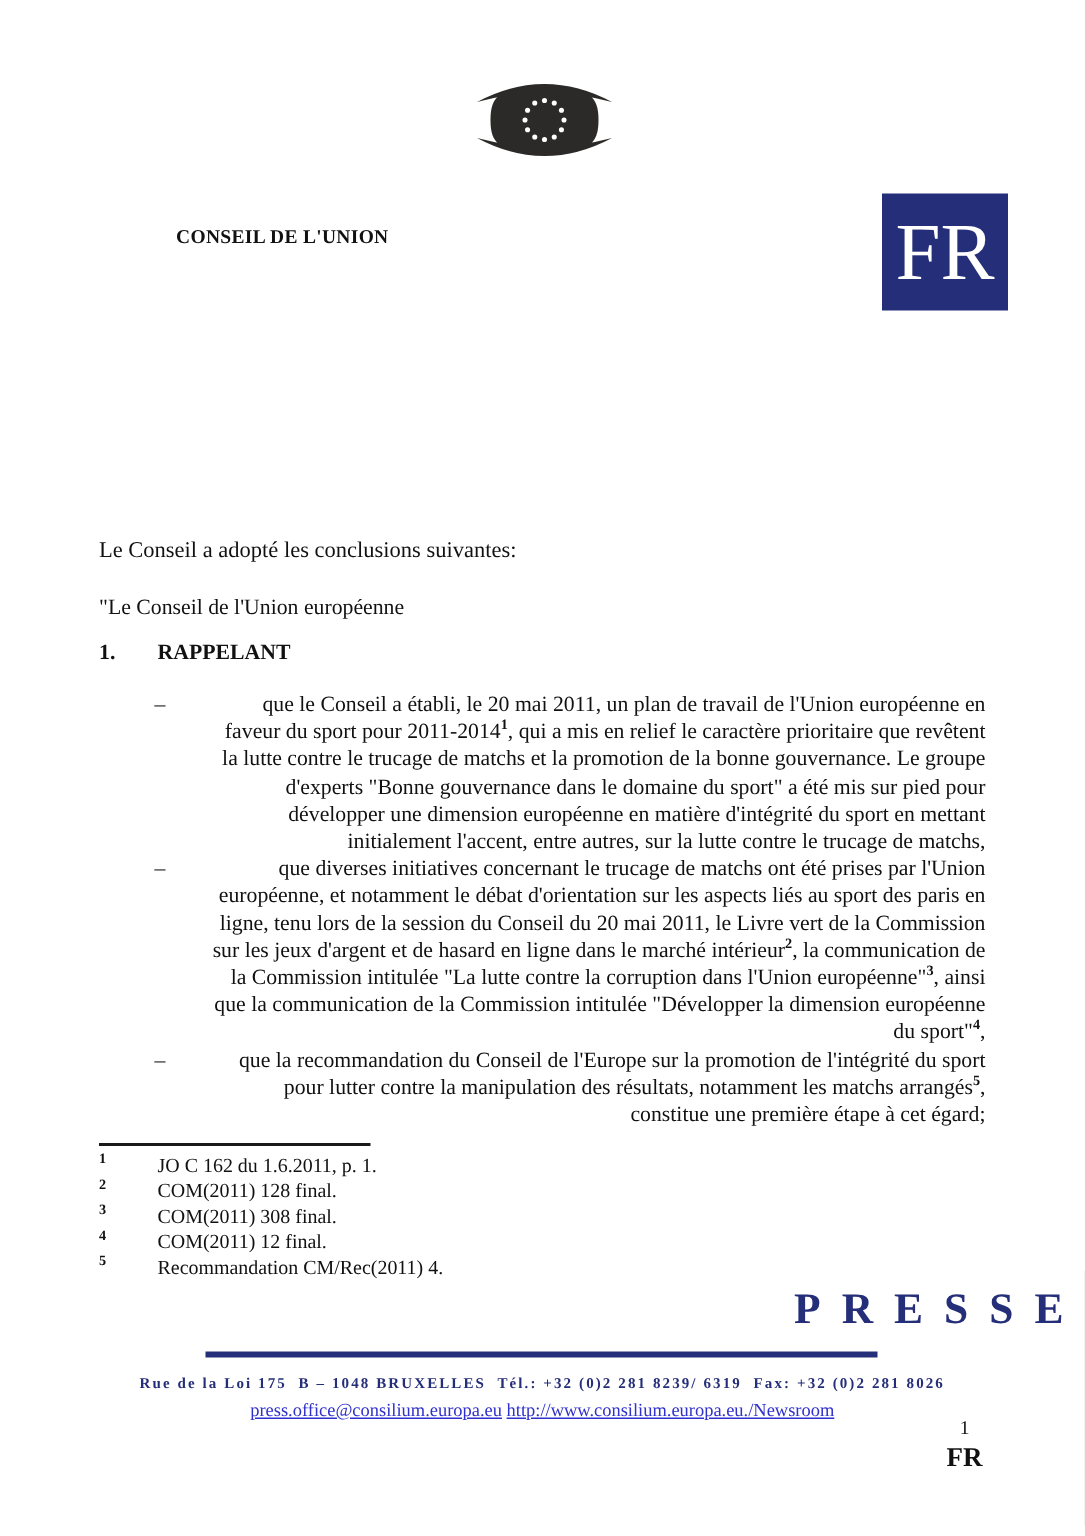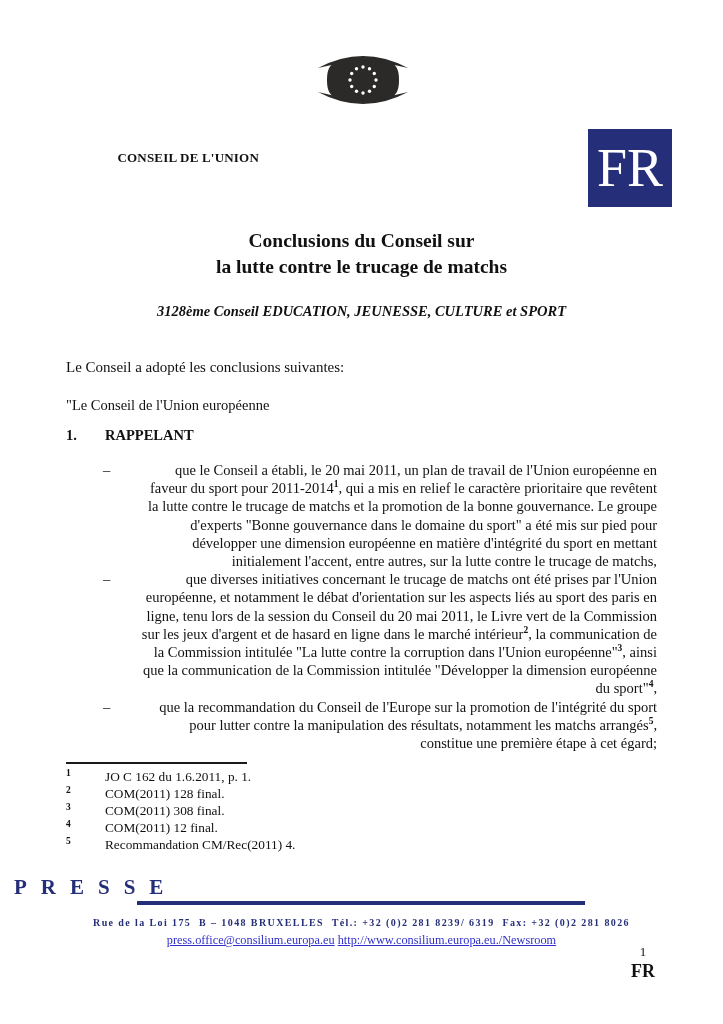--- a/index.html
+++ b/index.html
@@ -36,22 +36,22 @@
   .bullet { display:flex; }
   .bullet-marker { width:34px; flex:0 0 34px; }
   .bullet-text { flex:1; max-width:520px;text-align:right; }
   sup { font-size:9.5px; font-weight:bold; line-height:0; vertical-align:super; }
   
   .fn-rule { position:absolute; top:762px; left:66px; width:181px; border-top:2px solid #1a1a1a; }
   .footnotes { position:absolute; top:768px; left:66px; right:58px; font-size:13.3px; line-height:17px; }
   .fn-row { display:flex; }
   .fn-marker { width:39px; flex:0 0 39px; }
   
-  .press { position:absolute; top:875px; left:0; width:100%; text-align:left;
-           color:var(--navy); font-weight:bold; font-size:21px; letter-spacing:14px; padding-left:14px; }
+  .press { position:absolute; top:857px; left:0; width:100%; text-align:right;
+           color:var(--navy); font-weight:bold; font-size:29px; letter-spacing:14px; padding-left:14px; }
   .press-rule { position:absolute; top:901px; left:137px; width:448px; height:4px; background:var(--navy); }
   .address { position:absolute; top:917px; left:0; width:100%; text-align:center;
              color:var(--navy); font-weight:bold; font-size:10px; letter-spacing:1.4px; white-space:pre-wrap; }
   .links { position:absolute; top:933px; left:0; width:100%; text-align:center; font-size:12.3px; }
   .links a { color:var(--link_blue); text-decoration:underline; cursor:pointer; }
   .links a + a { }
   .page-meta { position:absolute; left:618px; top:944px; width:50px; text-align:center; }
   .page-num { font-size:13px; }
   .page-lang { font-size:18px; font-weight:bold; margin-top:1px; }
 </style>
@@ -81,27 +81,22 @@
       </g>
     </svg>
   </div>
 
   <div class="org">
     <div>CONSEIL DE L'UNION</div>
   </div>
 
   <div class="lang-box">FR</div>
 
-  <div class="title">
-    <div>Conclusions du Conseil sur</div>
-    <div>la lutte contre le trucage de matchs</div>
-  </div>
 
   <div class="session">
-    <div>3128ème Conseil EDUCATION, JEUNESSE, CULTURE et SPORT</div>
   </div>
 
   <div class="intro">Le Conseil a adopté les conclusions suivantes:</div>
   <div class="quote">"Le Conseil de l'Union européenne</div>
 
   <div class="section-row">
     <span class="section-num">1.</span>
     <span>RAPPELANT</span>
   </div>
 

